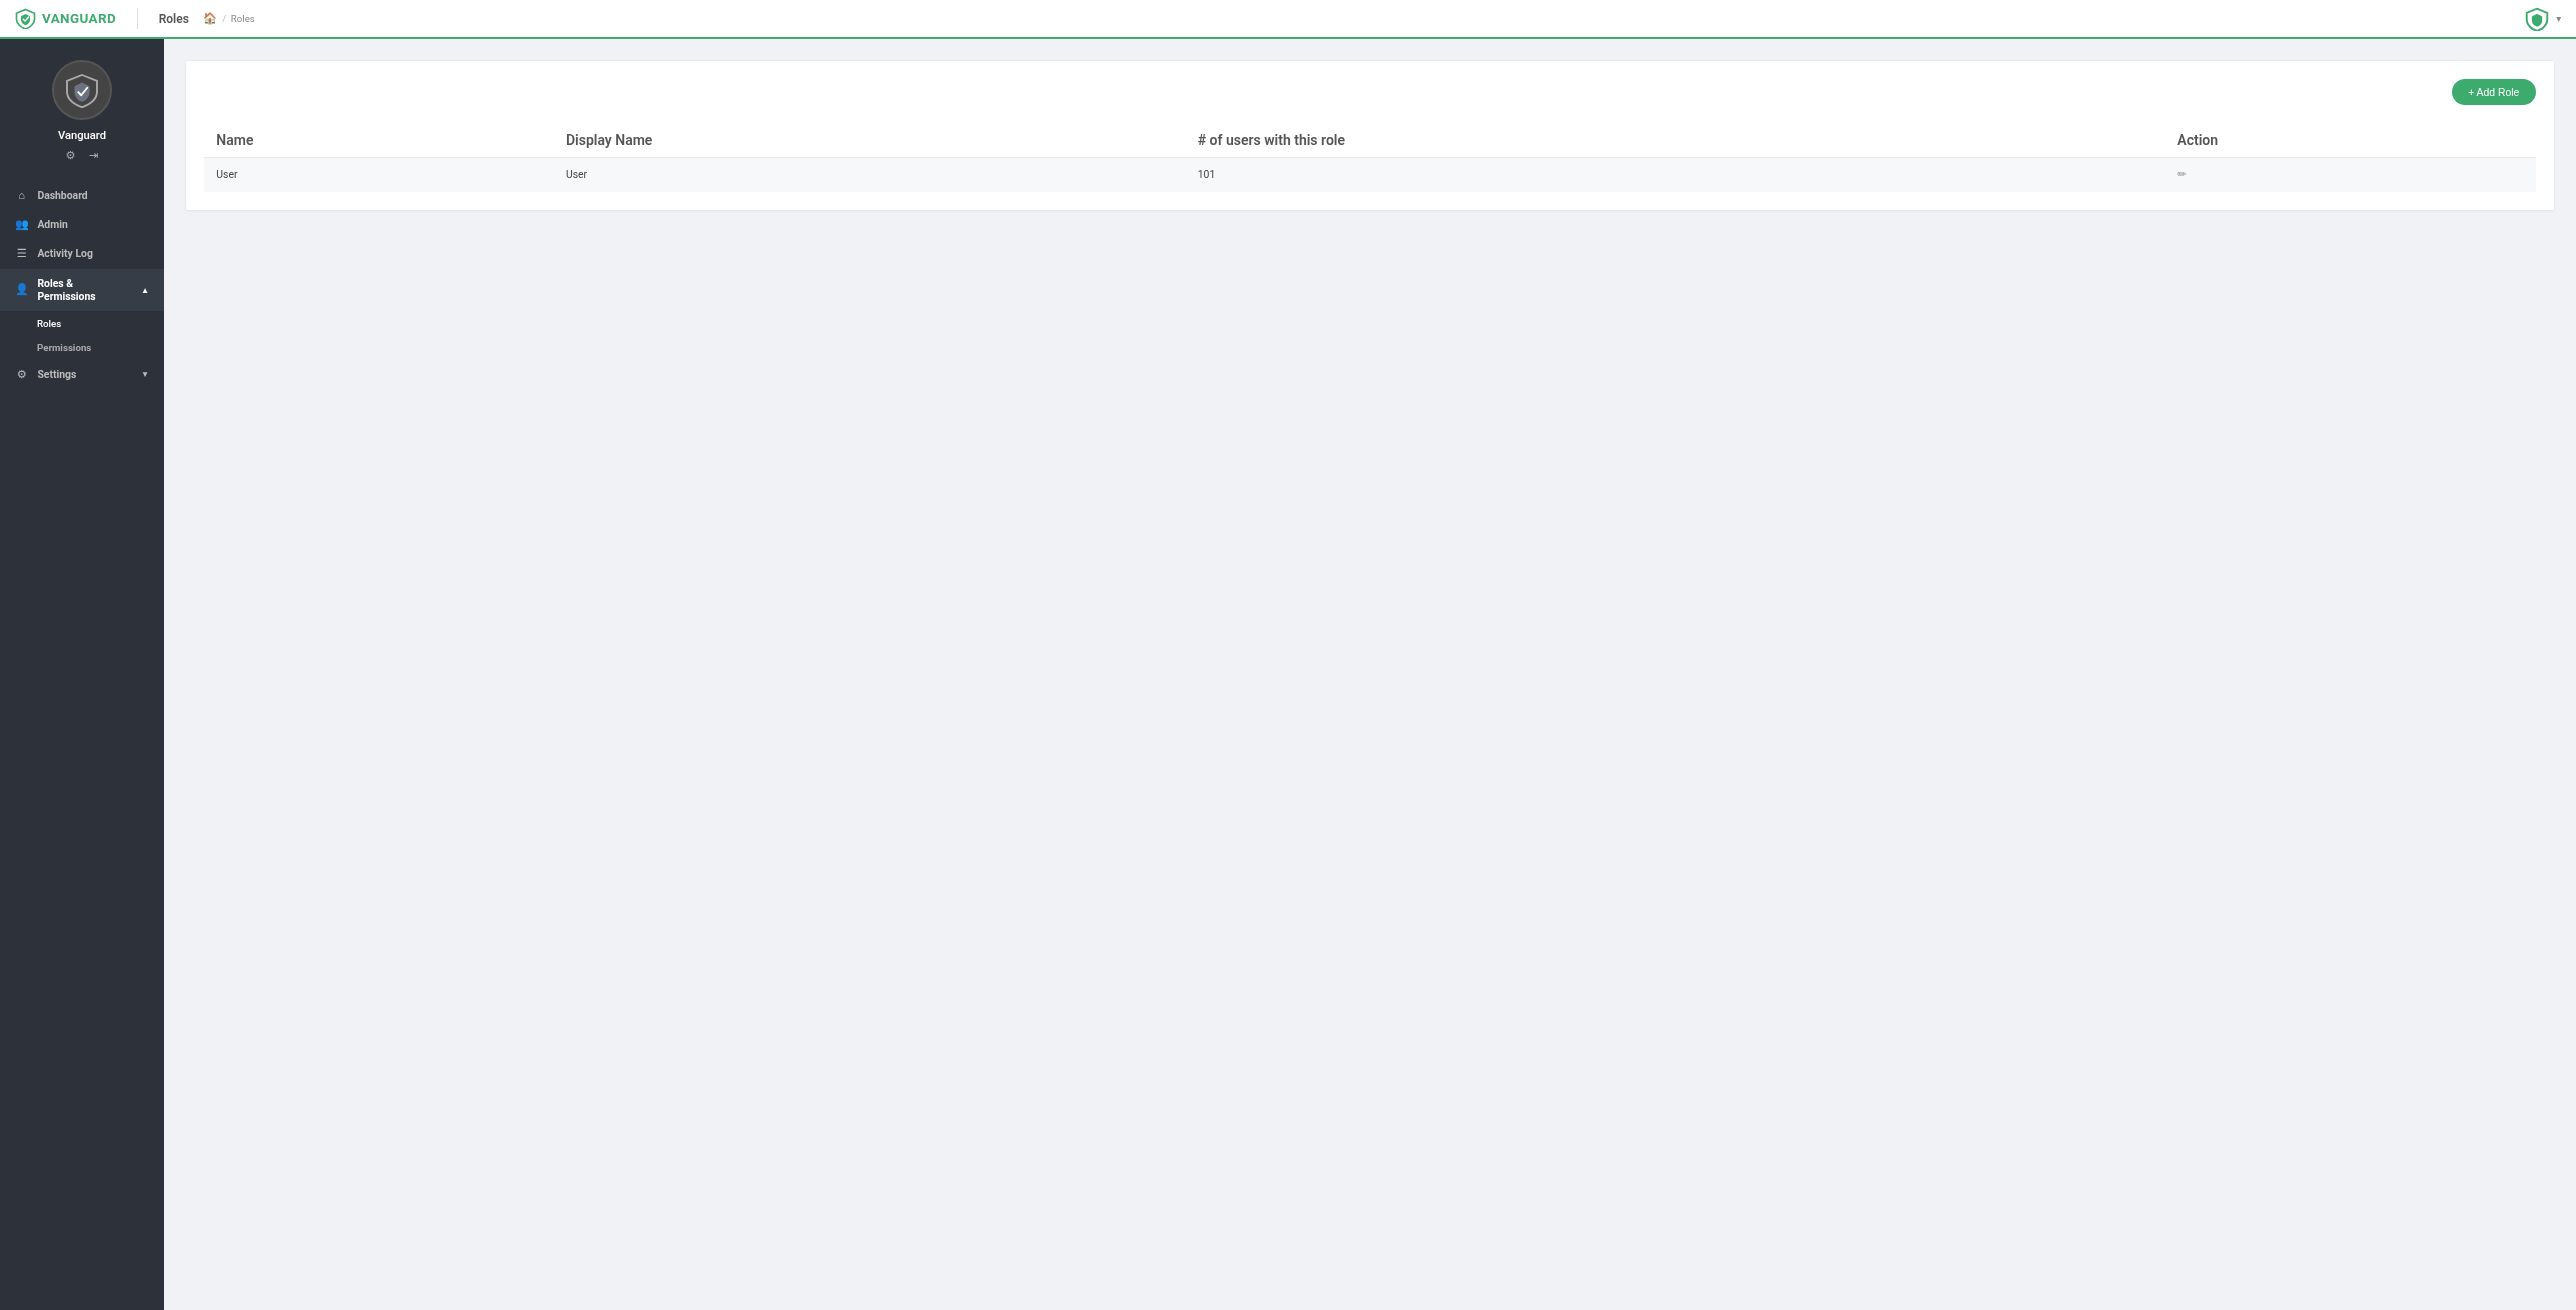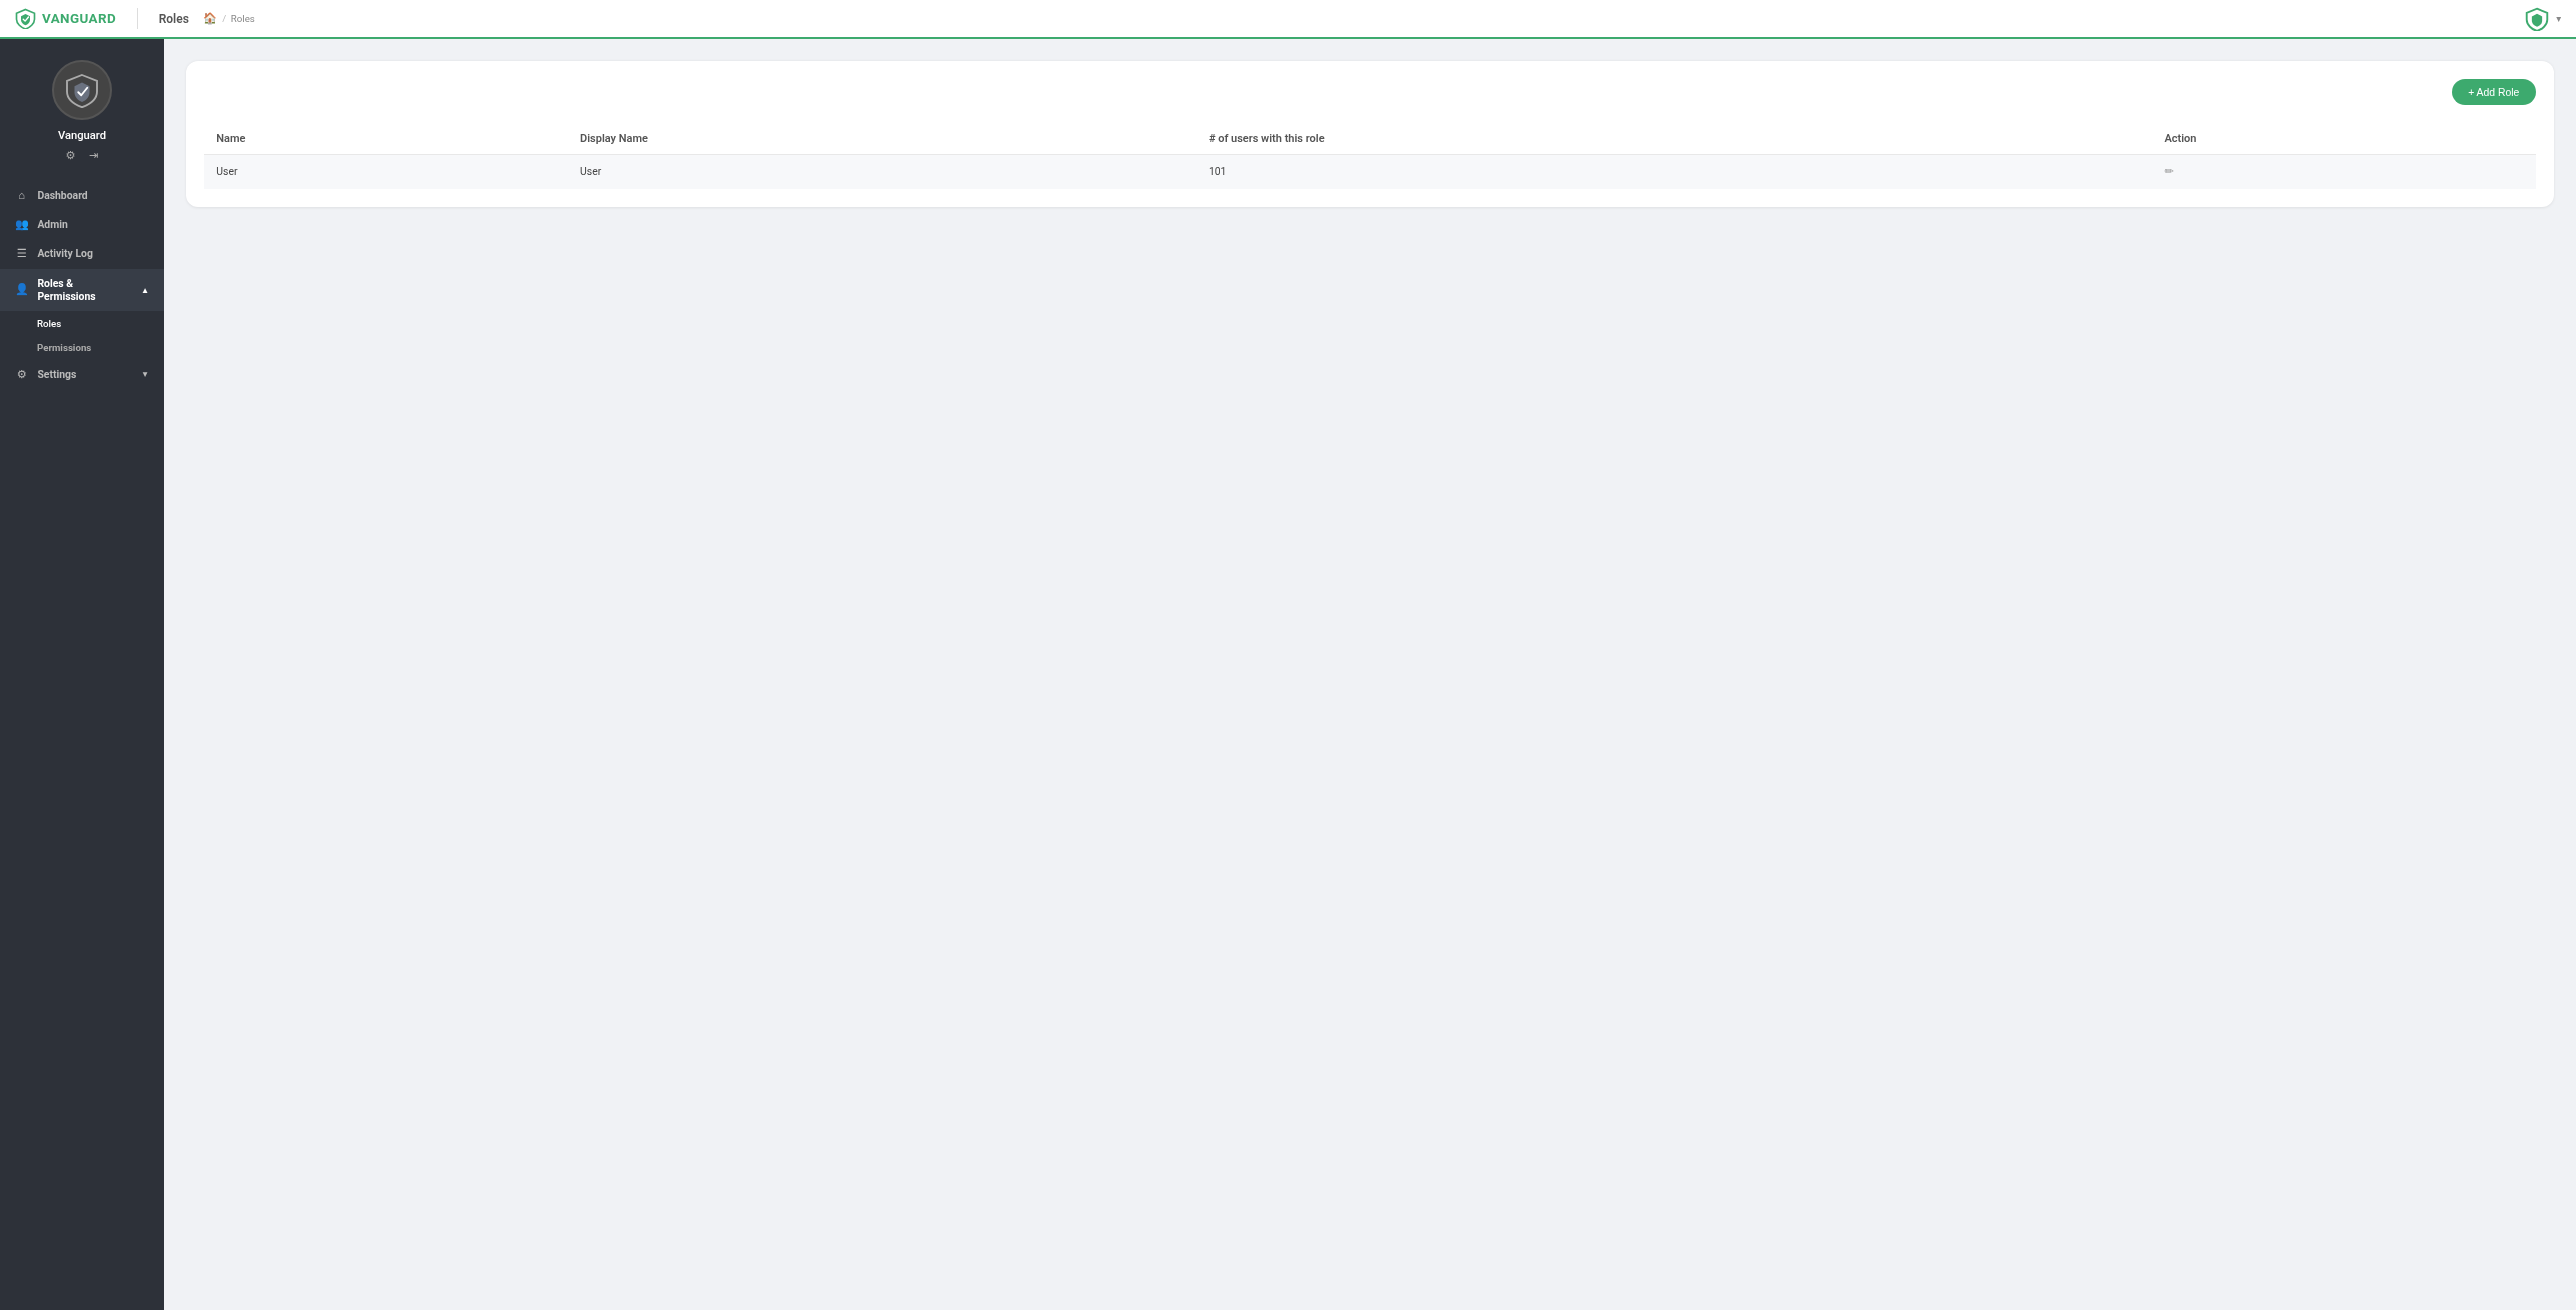--- a/index.html
+++ b/index.html
@@ -59,34 +59,34 @@
 
     .nav-sub { padding-left: 37px; }
     .nav-sub-item {
       padding: 6.7px 15px 6.7px 0; cursor: pointer; color: #aaa; font-size: 9.7px; font-weight: bold;
     }
     .nav-sub-item.active { color: #fff; font-weight: 500; }
 
     
     .content { flex: 1; padding: 22.3px; overflow-y: auto; background: #f0f2f5; }
     .content-card {
-      background: #fff; border-radius: 12px; padding: 18px;
+      background: #fff; border-radius: 2px; padding: 18px;
       box-shadow: 0 0.7px 3px rgba(0,0,0,0.08);
     }
     .card-header { display: flex; justify-content: flex-end; margin-bottom: 18px; }
     .add-role-btn {
       background: #3daa6e; color: #fff; border: none; border-radius: 37px;
       padding: 7.4px 16.4px; font-size: 10.4px; font-weight: 500; cursor: pointer;
       display: flex; align-items: center; gap: 4.5px;
     }
 
     
     .roles-table { width: 100%; border-collapse: collapse; }
     .roles-table th {
-      text-align: left; padding: 9px 12px; font-size: 11px;
+      text-align: left; padding: 9px 12px; font-size: 14px;
       font-weight: 600; color: #555; border-bottom: 0.7px solid #e8e8e8;
     }
     .roles-table td { padding: 10.4px 12px; font-size: 10.4px; color: #444; }
     .roles-table tr:nth-child(odd) td { background: #f7f8fa; }
     .roles-table tr:nth-child(even) td { background: #fff; }
     .edit-icon { color: #999; font-size: 11.2px; cursor: pointer; }
   </style>
 </head>
 <body>
 

